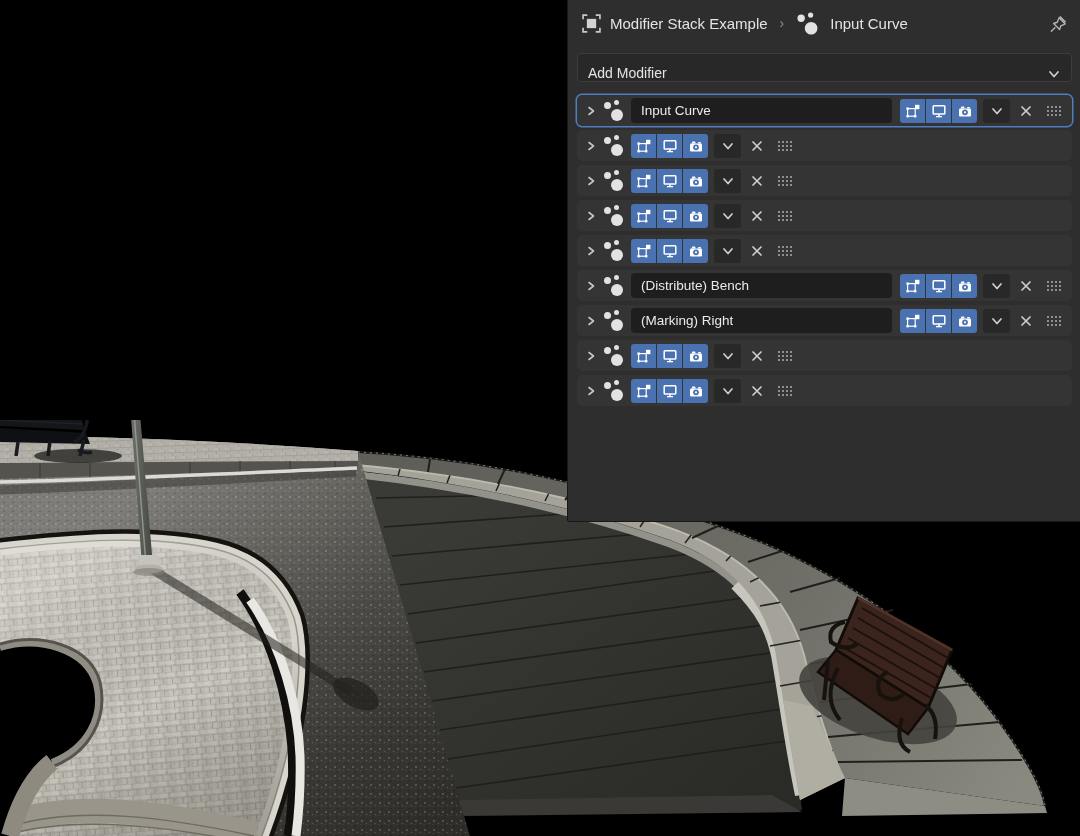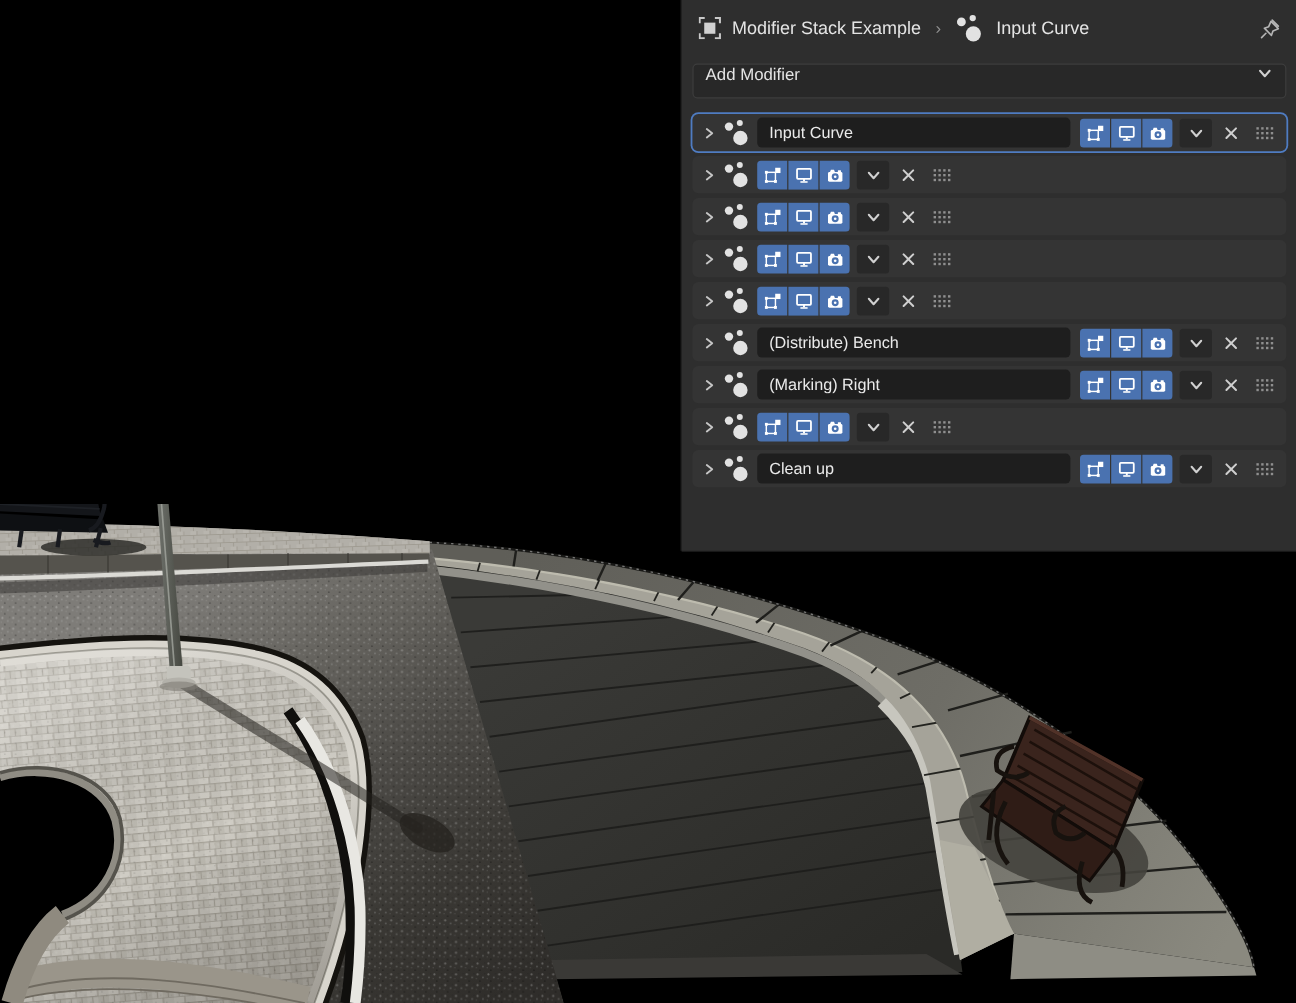--- a/index.html
+++ b/index.html
@@ -3,28 +3,28 @@
 <meta charset="utf-8">
 <style>
   html,body{margin:0;padding:0;background:#000;}
   body{width:1080px;height:836px;position:relative;overflow:hidden;
        font-family:"Liberation Sans",sans-serif;-webkit-font-smoothing:antialiased;}
 
   
   .viewport{position:absolute;left:0;top:0;width:1080px;height:836px;}
 
   
-  .panel{position:absolute;left:568px;top:0;width:512px;height:459px;
+  .panel{position:absolute;left:568px;top:0;width:512px;height:521px;
          background:#2e2e2e;box-shadow:-1px 0 0 #181818,0 1px 0 #181818;}
   .hdr{display:flex;align-items:center;height:46px;padding:0 12px 0 14px;gap:9px;}
   .crumbtext{color:#e4e4e4;font-size:15px;white-space:nowrap;}
   .crumbsep{color:#8f8f8f;font-size:14px;padding:0 3px;}
   .spacer{flex:1;}
   .addmod{margin:7px 8px 0 9px;height:27px;background:#282828;border:1px solid #3d3d3d;
-          border-radius:4px;display:flex;align-items:flex-start;padding:0 10px;color:#e4e4e4;
+          border-radius:4px;display:flex;align-items:flex-end;padding:0 10px;color:#e4e4e4;
           font-size:14px;cursor:default;gap:20px;}
   .addmod .chev{margin-left:auto;display:flex;}
   .rows{margin:13px 8px 0 9px;display:flex;flex-direction:column;gap:4px;}
   .mrow{height:31px;background:#343434;border-radius:5px;display:flex;align-items:center;
         padding:0 5px 0 7px;gap:4px;position:relative;}
   .mrow.selected{box-shadow:0 0 0 1.5px #4f7cc2;}
   .exp{width:14px;display:flex;justify-content:center;flex:0 0 auto;}
   .gicon{position:relative;width:25px;height:25px;flex:0 0 auto;}
   .gicon i{position:absolute;background:#e2e2e2;border-radius:50%;}
   .gicon .d1{width:12px;height:12px;left:9px;top:11px;}
@@ -737,23 +737,20 @@
       <span class="exp">
           <svg width="10" height="10">
             <use href="#ic-exp"></use>
           </svg>
         </span>
       <span class="gicon">
           <i class="d1"></i>
           <i class="d2"></i>
           <i class="d3"></i>
         </span>
-      <div class="nfield">
-          <span>Clean up</span>
-        </div>
       <span class="tglgroup">
         <span class="tgl first">
             <svg width="14" height="14">
               <use href="#ic-editmode"></use>
             </svg>
           </span>
         <span class="tgl">
             <svg width="14" height="14">
               <use href="#ic-monitor"></use>
             </svg>

